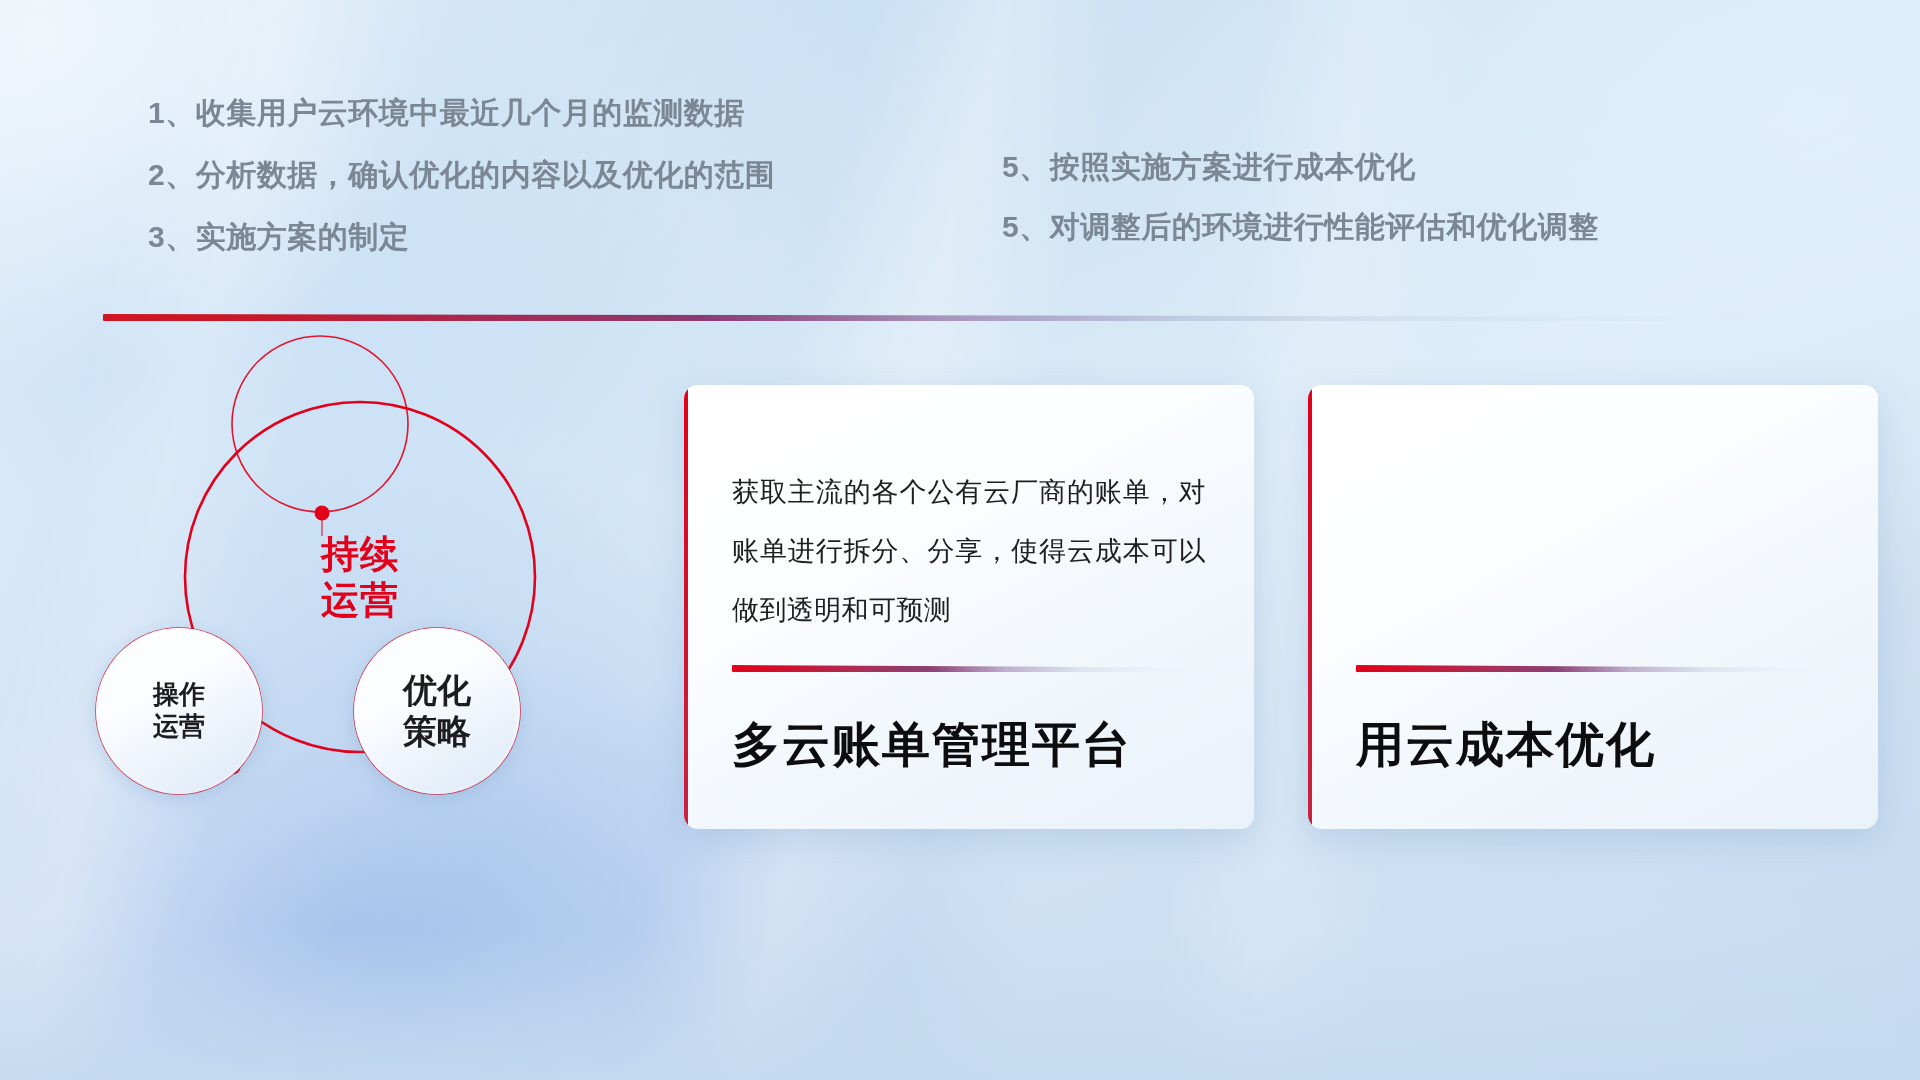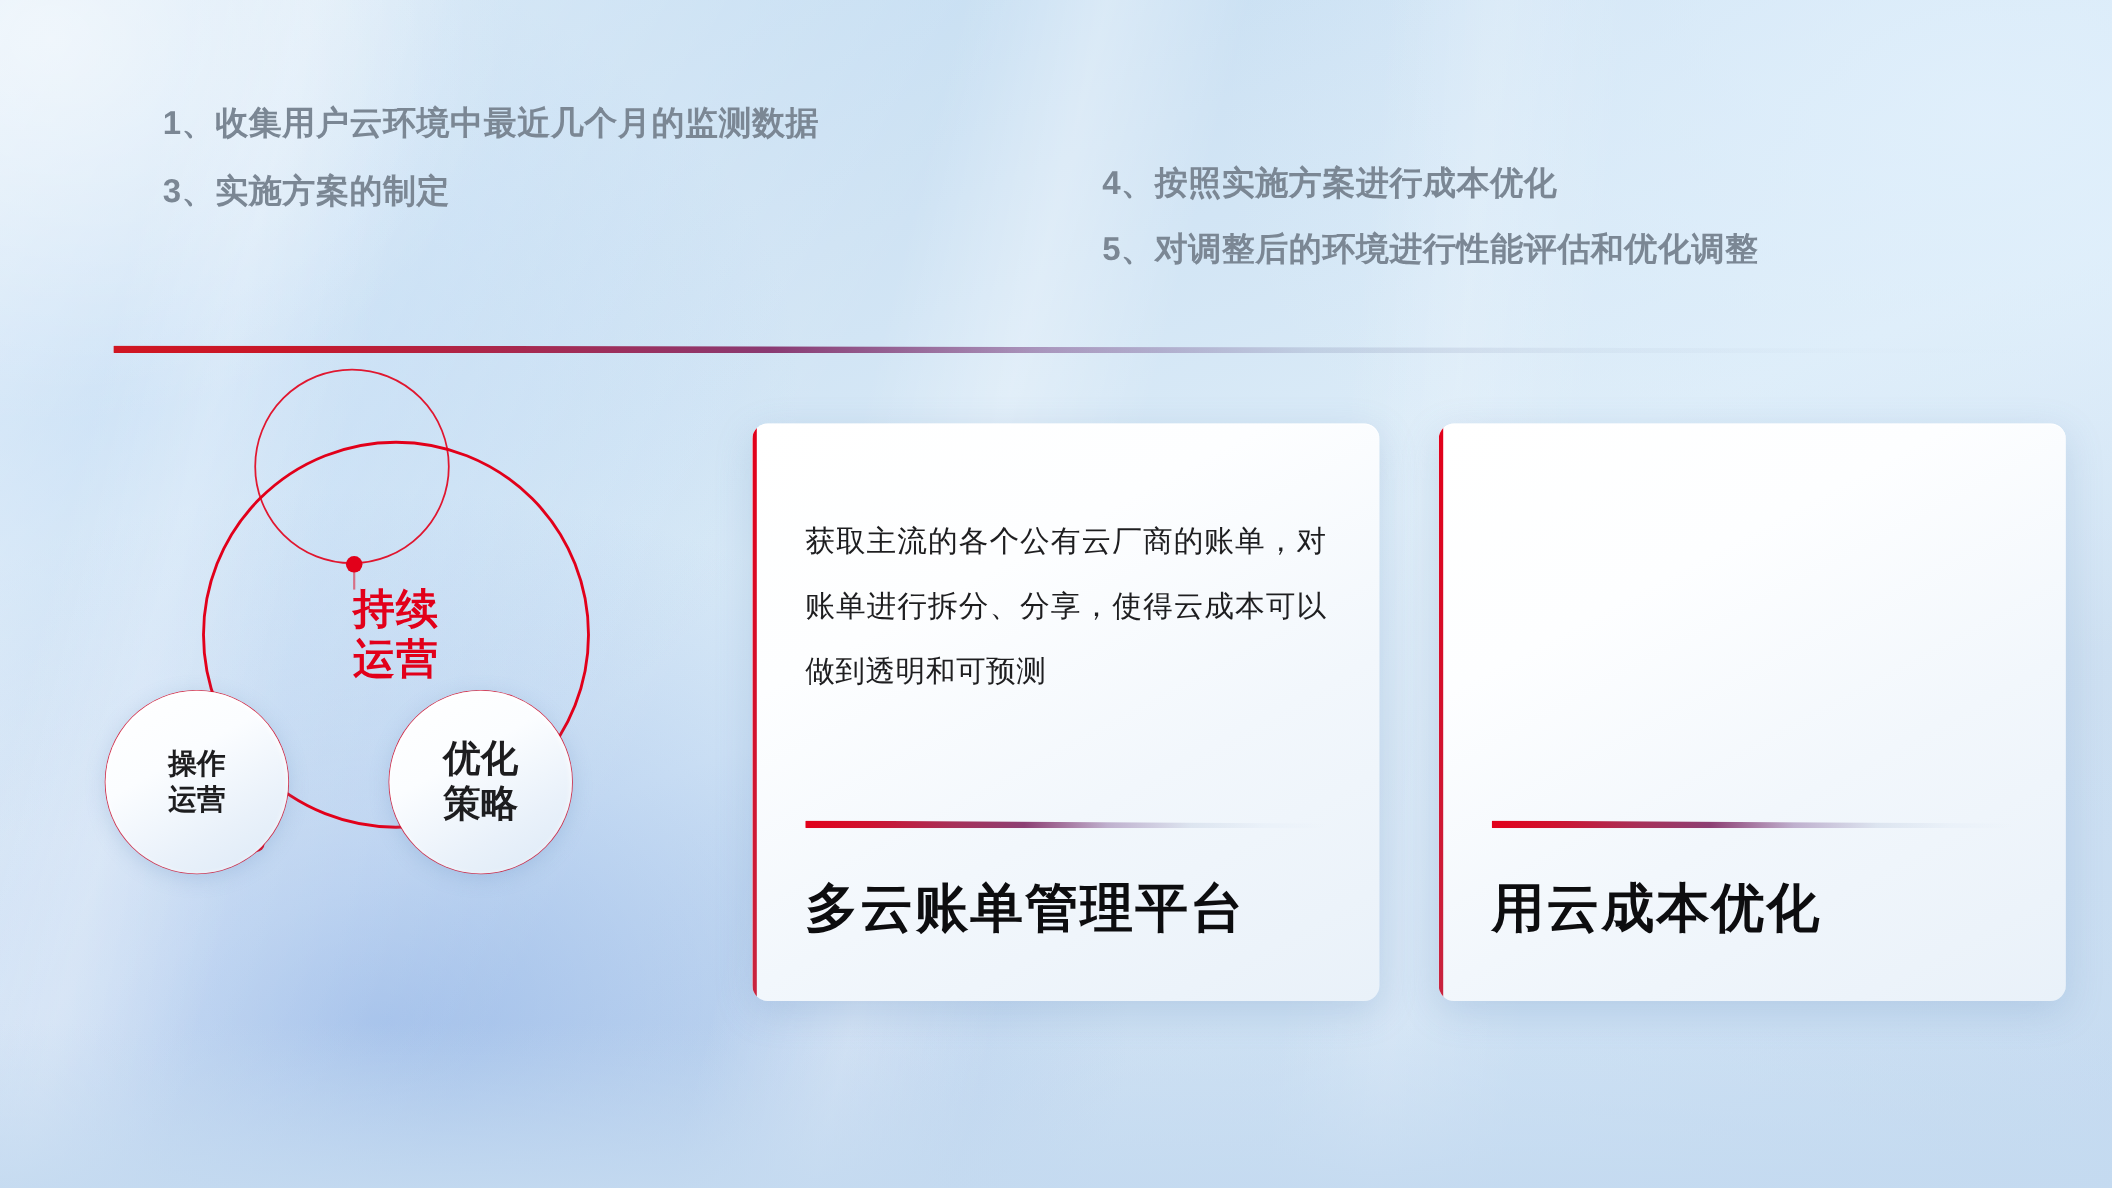--- a/index.html
+++ b/index.html
@@ -83,21 +83,21 @@
   .venn-center {
     position:absolute; left:144px; top:152px; width:240px; height:150px;
     display:flex; flex-direction:column; align-items:center; justify-content:center;
     color:#e2001a; font-size:38px; font-weight:bold; line-height:1.22;
     letter-spacing:1px; text-align:right; z-index:4;
   }
 
   
   .cards { position:absolute; left:684px; top:385px; display:flex; gap:54px; z-index:5; }
   .card {
-    width:570px; height:525px;
+    width:570px; height:444px;
     border-radius:14px;
     background:linear-gradient(152deg, #ffffff 0%, #fdfeff 30%, #f2f7fc 62%, #e9f1f9 100%);
     box-shadow:0 10px 34px rgba(95,135,185,0.22), inset 0 1px 0 rgba(255,255,255,0.95);
     position:relative; overflow:hidden;
     padding:78px 48px 0 48px;
     display:flex; flex-direction:column;gap:10px;
   }
   .card::before {
     content:""; position:absolute; left:0; top:0; bottom:0; width:4px;
     background:linear-gradient(to bottom, #e2001a 0%, #d4102c 48%, #c8243f 100%);
@@ -123,25 +123,26 @@
 </head>
 <body>
 
 <div class="bg"></div>
 <div class="bg-streak"></div>
 <div class="bg-corner-tl"></div>
 <div class="bg-bottom"></div>
 
 <div class="steps steps-left">
   <div class="step-line">1、收集用户云环境中最近几个月的监测数据</div>
+  <div class="step-line">2、分析数据，确认优化的内容以及优化的范围</div>
   <div class="step-line">3、实施方案的制定</div>
 </div>
 
 <div class="steps steps-right">
-  <div class="step-line">4、按照实施方案进行成本优化</div>
+  <div class="step-line">5、按照实施方案进行成本优化</div>
   <div class="step-line">5、对调整后的环境进行性能评估和优化调整</div>
 </div>
 
 <div class="divider-wrap">
   <div class="divider"></div>
 </div>
 
 <div class="venn">
 
   <svg width="520" height="560" viewBox="0 0 520 560">

